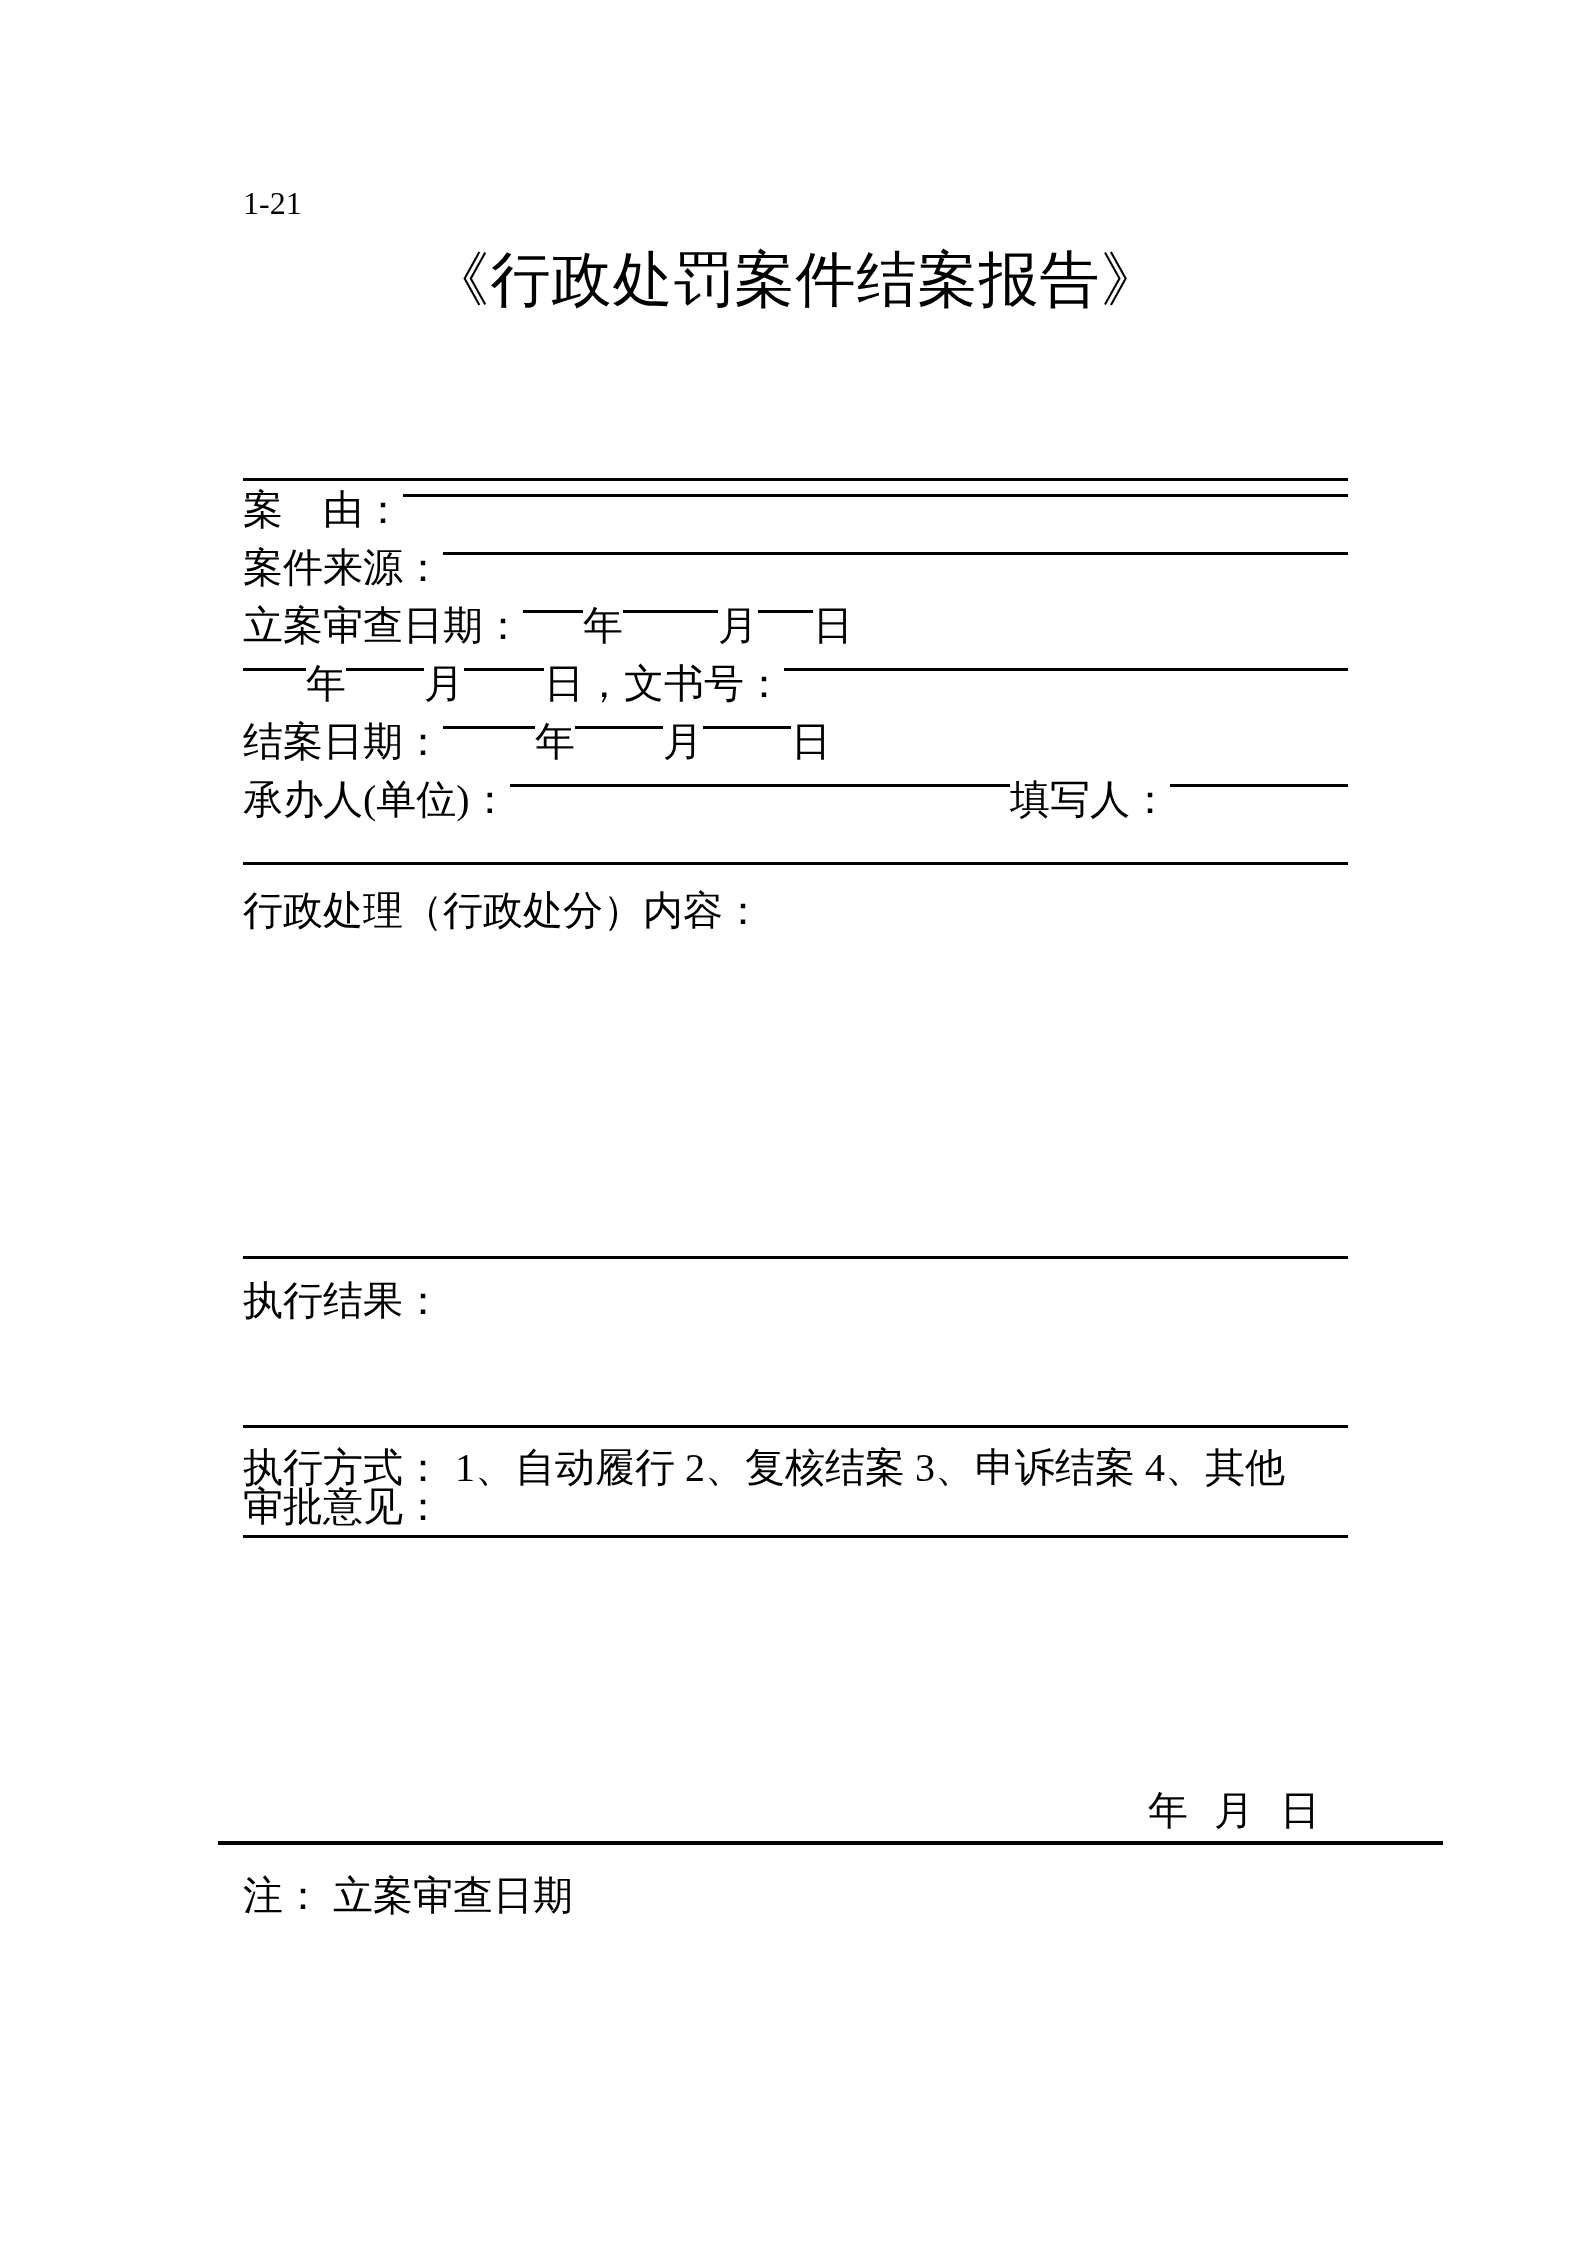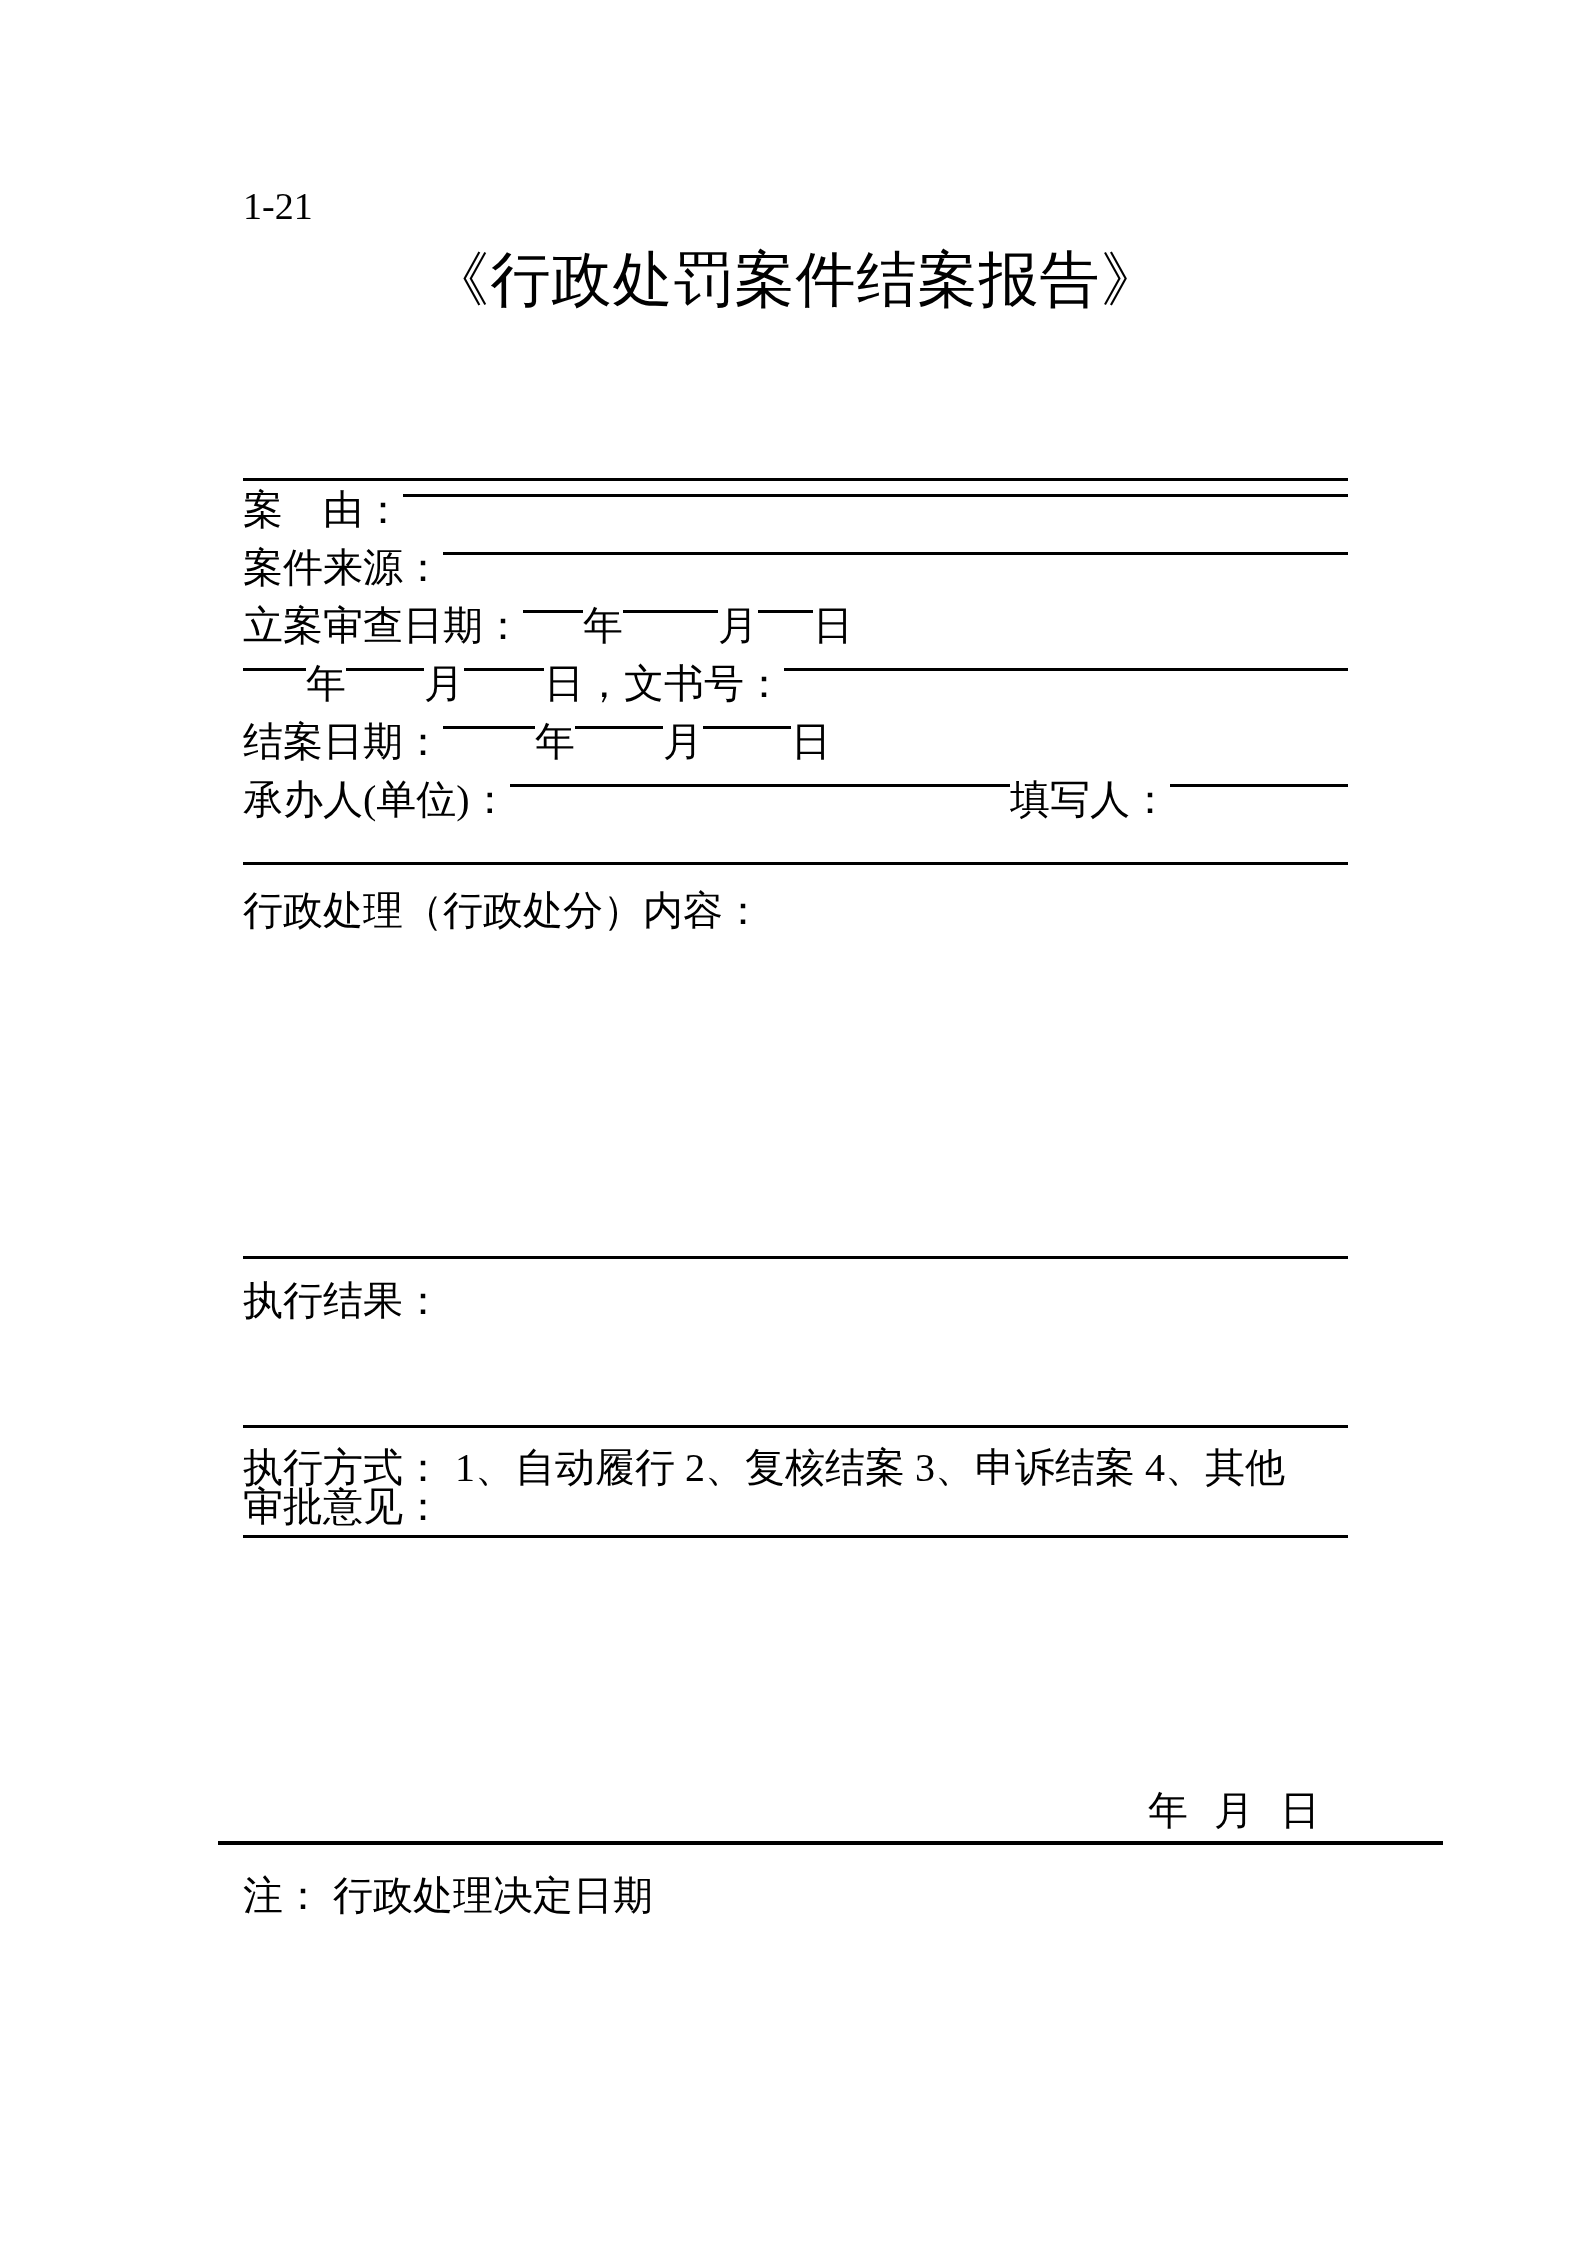--- a/index.html
+++ b/index.html
@@ -8,21 +8,21 @@
     width: 1586px;
     height: 2244px;
     background: #ffffff;
     color: #000000;
     font-family: "Liberation Serif", "DejaVu Serif", serif;
     overflow: hidden;
   }
   .abs { position: absolute; }
   .form-code {
     left: 243px; top: 186px;
-    font-size: 38px; line-height: 1.1; text-align: center;
+    font-size: 32px; line-height: 1.1; text-align: center;
   }
   .doc-title {
     left: 243px; top: 244px; width: 1105px;
     font-size: 60px; font-weight: normal;
     text-align: center; letter-spacing: 1px;
     white-space: nowrap; line-height: 1.2;
   }
   .rule {
     position: absolute;
     left: 243px; width: 1105px; height: 3px;
@@ -136,15 +136,15 @@
 
   <div class="rule" style="top:1535px"></div>
 
   <div class="abs label40" style="left:243px; top:1484px">审批意见：</div>
 
 
   <div class="date-row" style="top:1788px">年 月 日</div>
 
   <div class="rule thick wide" style="top:1841px"></div>
 
-  <div class="abs label40" style="left:243px; top:1873px">注： 行政处理决定日期</div>
+  <div class="abs label40" style="left:243px; top:1873px">注： 立案审查日期</div>
 
 </div>
 
 </body></html>

